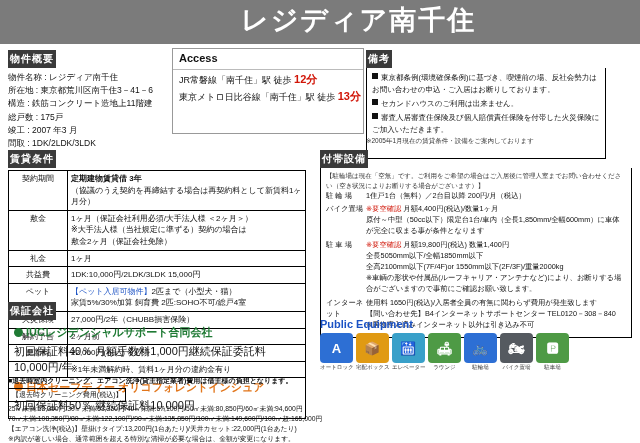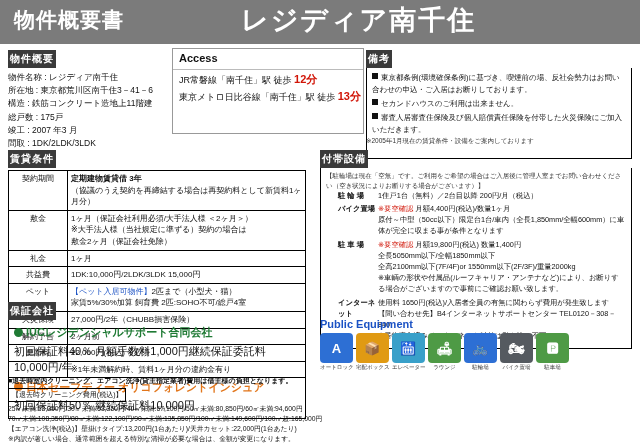--- a/index.html
+++ b/index.html
@@ -35,30 +35,30 @@
   .g-orange{color:#e2761b;font-weight:bold;}
   .g-green{color:#1f7a34;font-weight:bold;}
 
   
   .access{position:absolute;left:172px;top:48px;width:190px;border:1px solid #999;height:84px;}
   .access h4{margin:0;padding:3px 6px;font-size:11px;font-weight:bold;}
   .access .line{font-size:9px;margin:2px 6px;white-space:nowrap;}
   .access .big{font-size:11px;font-weight:bold;color:#d11507;}
 
   
-  .remarks{position:absolute;left:366px;top:48px;width:266px;}
+  .remarks{position:absolute;left:366px;top:48px;width:240px;}
   .rem-box{border:1px solid #000;border-top:none;padding:4px 5px;font-size:7.5px;line-height:1.6;height:82px;}
   .rem-box div{margin-bottom:2px;}
   .sq{display:inline-block;width:6px;height:6px;background:#111;margin-right:3px;vertical-align:1px;}
 
   
   .equip{position:absolute;left:320px;top:148px;width:312px;}
   .eq-box{border:1px solid #000;border-top:none;padding:3px 5px;font-size:7.3px;line-height:1.5;}
   .eq-row{display:flex;margin-bottom:3px;}
-  .eq-k{width:40px;flex:none;font-weight:bold;margin-left:12px;}
+  .eq-k{width:40px;flex:none;font-weight:normal;}
   .eq-v{flex:1;}
   .note-mini{font-size:6.5px;color:#333;}
 
   
   .datenote{position:absolute;left:366px;top:137px;font-size:6.5px;color:#333;}
 
   
   .pubwrap{position:absolute;left:320px;top:318px;width:312px;}
   .pub-title{font-size:11px;font-weight:bold;color:#1b52c4;}
   .icons{display:flex;gap:3px;margin-top:3px;}
@@ -74,21 +74,20 @@
 
   
   .hr{border-top:1px solid #bbb;margin:2px 0;}
 </style>
 </head>
 <body>
 
 <div class="page">
 
   <div class="hdr">
-    <div class="hdr-title">物件概要書</div>
     <div class="hdr-sub">レジディア南千住</div>
   </div>
 
   <div class="col-left">
     <span class="barlabel">物件概要</span>
     <div class="ov-body">
       <div>物件名称 : レジディア南千住</div>
       <div>所在地 : 東京都荒川区南千住3－41－6</div>
       <div>構造 : 鉄筋コンクリート造地上11階建</div>
       <div>総戸数 : 175戸</div>

